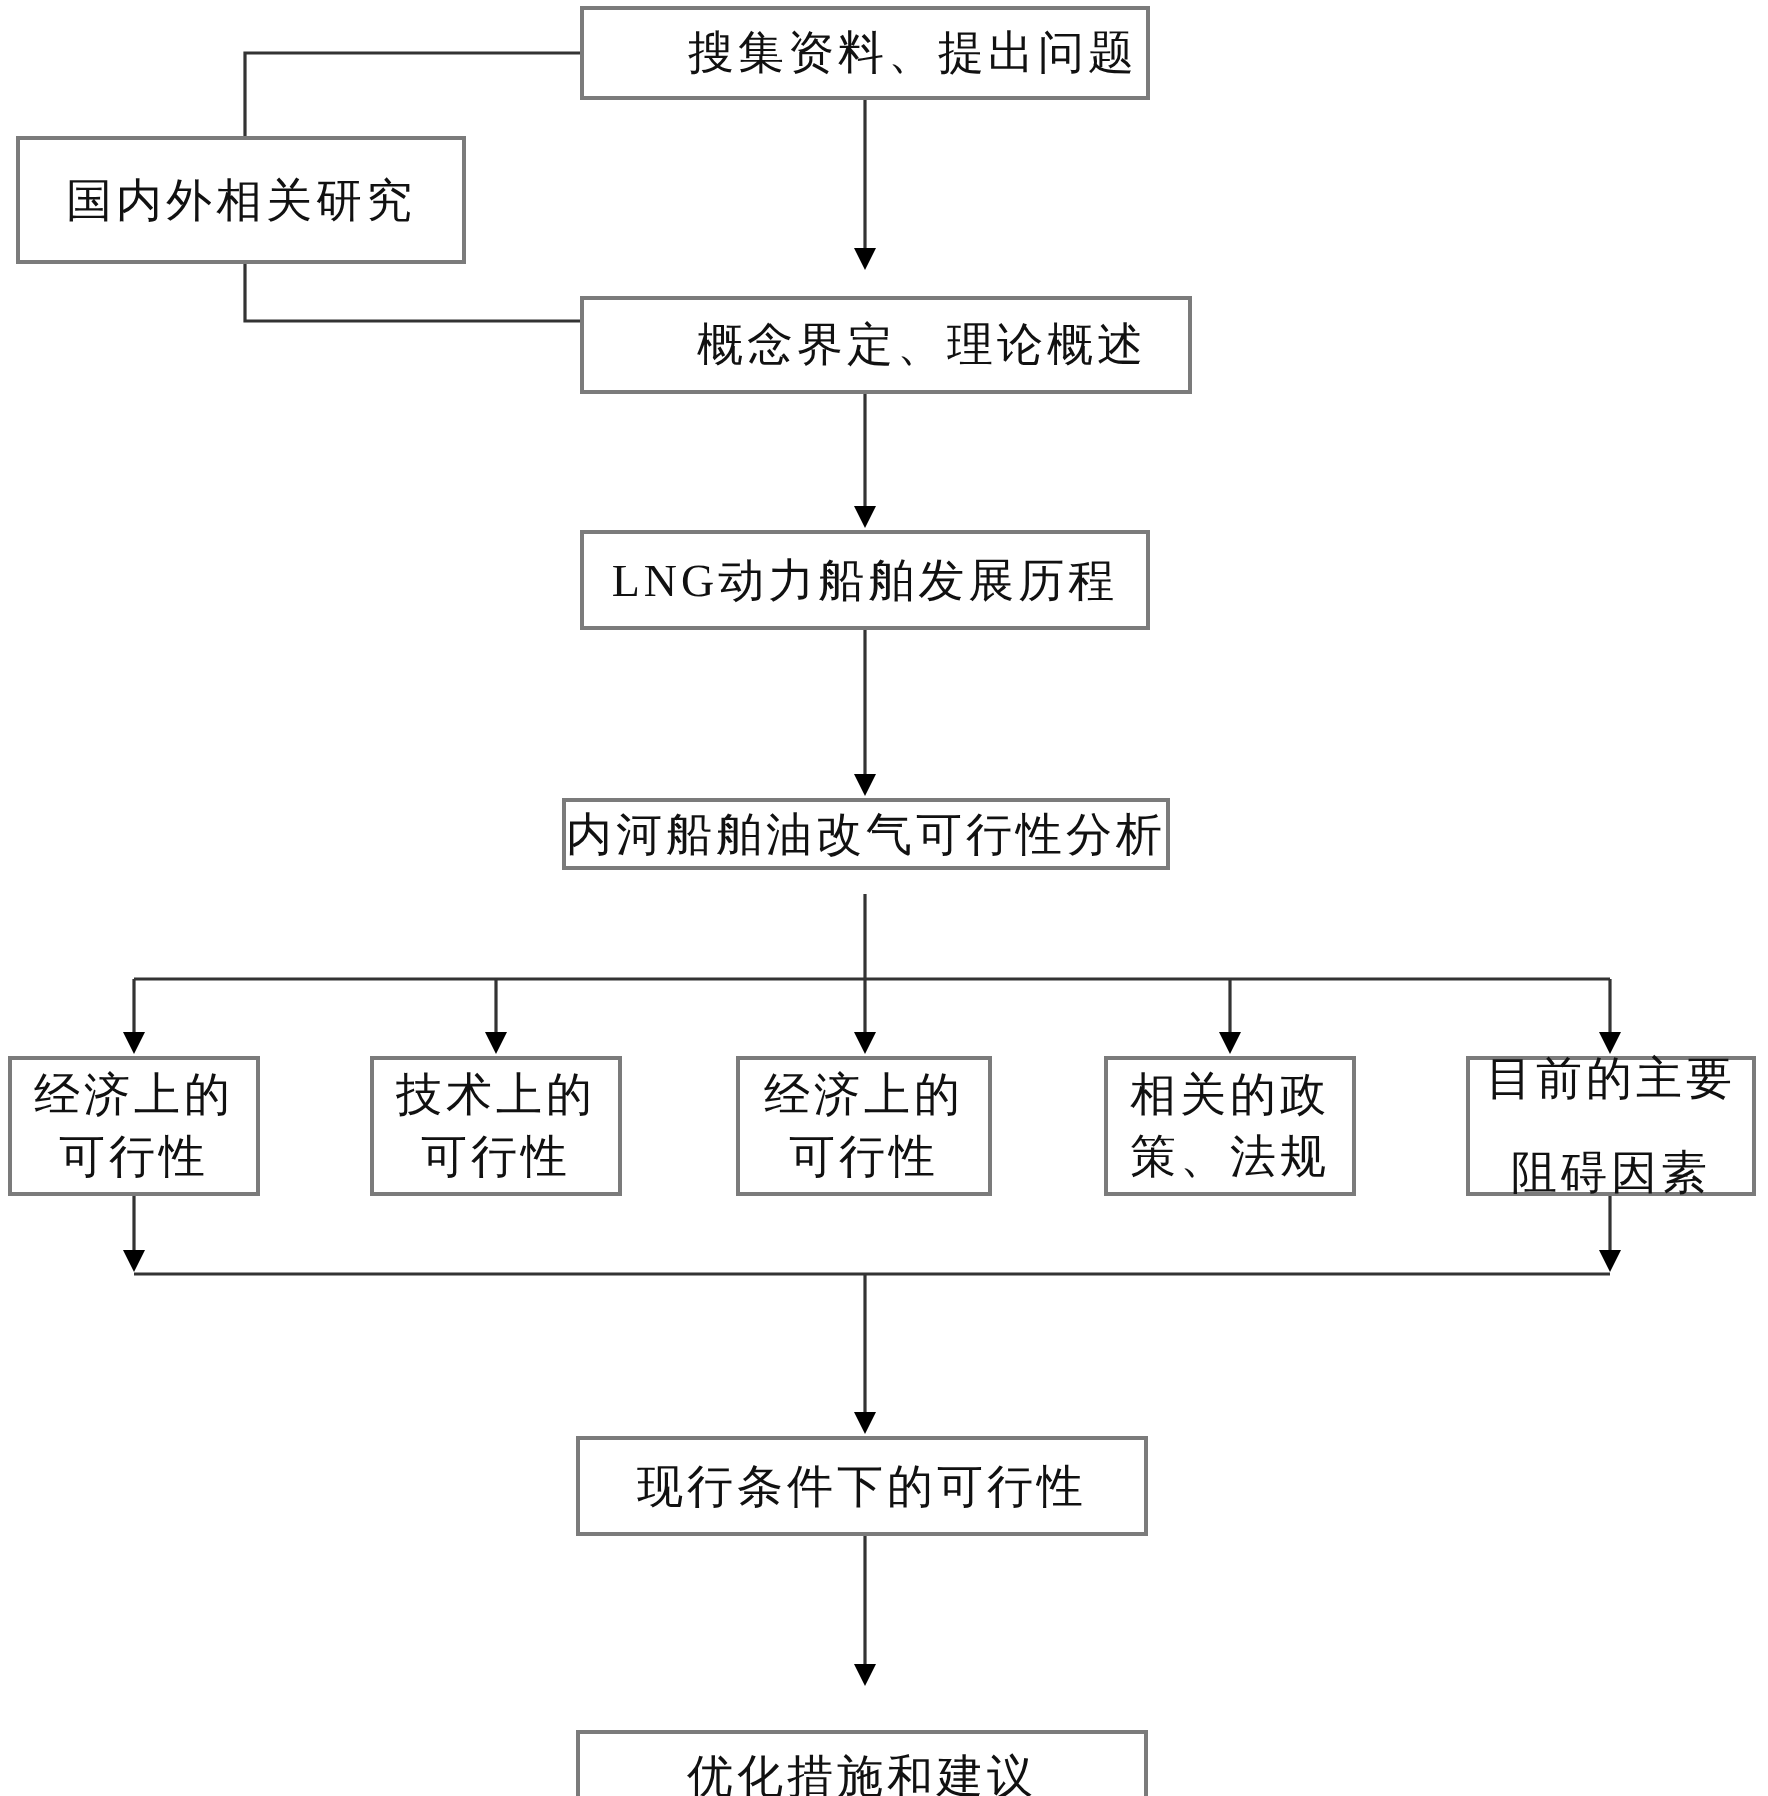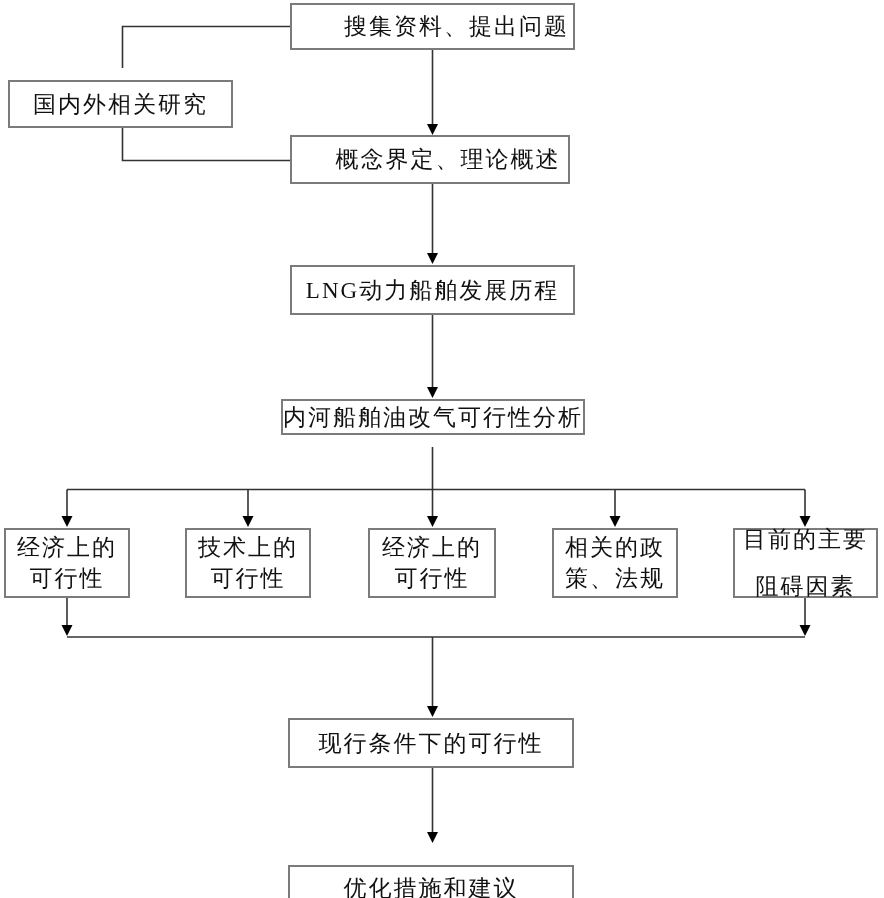--- a/index.html
+++ b/index.html
@@ -42,22 +42,22 @@
     justify-content: center;
     text-align: center;
     color: #111111;
     font-size: 23px;
     letter-spacing: 2px;
     line-height: 31px;
     white-space: nowrap;
   }
   .nl { display: block; }
   #n-collect      { left: 290px; top: 3px;   width: 285px; height: 47px; padding-left: 48px; }
-  #n-research     { left: 8px;   top: 68px;  width: 225px; height: 48px; margin-top: 12px; }
-  #n-concept      { left: 290px; top: 135px; width: 280px; height: 49px; padding-left: 36px; }
+  #n-research     { left: 8px;   top: 68px;  width: 225px; height: 64px; }
+  #n-concept      { left: 290px; top: 148px; width: 306px; height: 49px; padding-left: 36px; }
   #n-lng          { left: 290px; top: 265px; width: 285px; height: 50px; }
   #n-feasibility  { left: 281px; top: 399px; width: 304px; height: 36px; }
   #n-economic     { left: 4px;   top: 528px; width: 126px; height: 70px; text-align: right; }
   #n-technical    { left: 185px; top: 528px; width: 126px; height: 70px; }
   #n-environment  { left: 368px; top: 528px; width: 128px; height: 70px; }
   #n-policy       { left: 552px; top: 528px; width: 126px; height: 70px; }
   #n-obstacle     { left: 733px; top: 528px; width: 145px; height: 70px; gap: 16px; }
   #n-current      { left: 288px; top: 718px; width: 286px; height: 50px; }
   #n-optimize     { left: 288px; top: 845px; width: 286px; height: 47px; margin-top: 20px; }
 </style>

